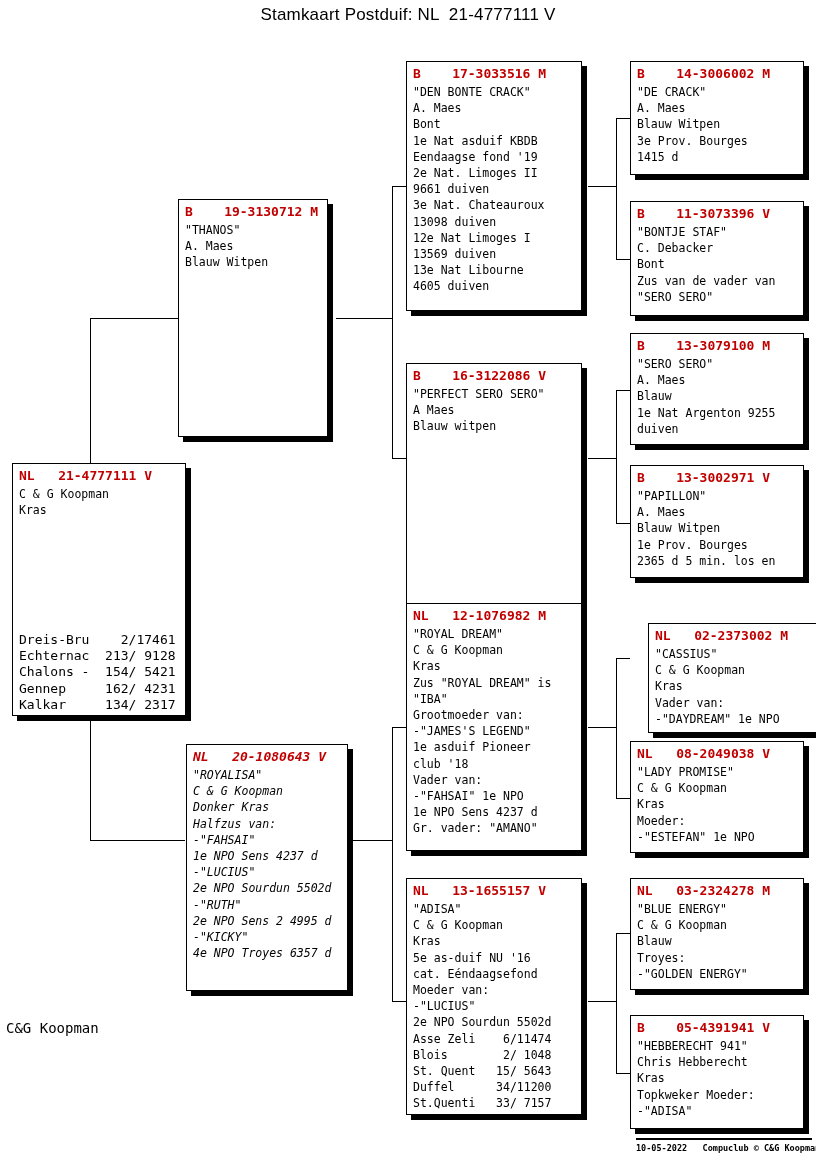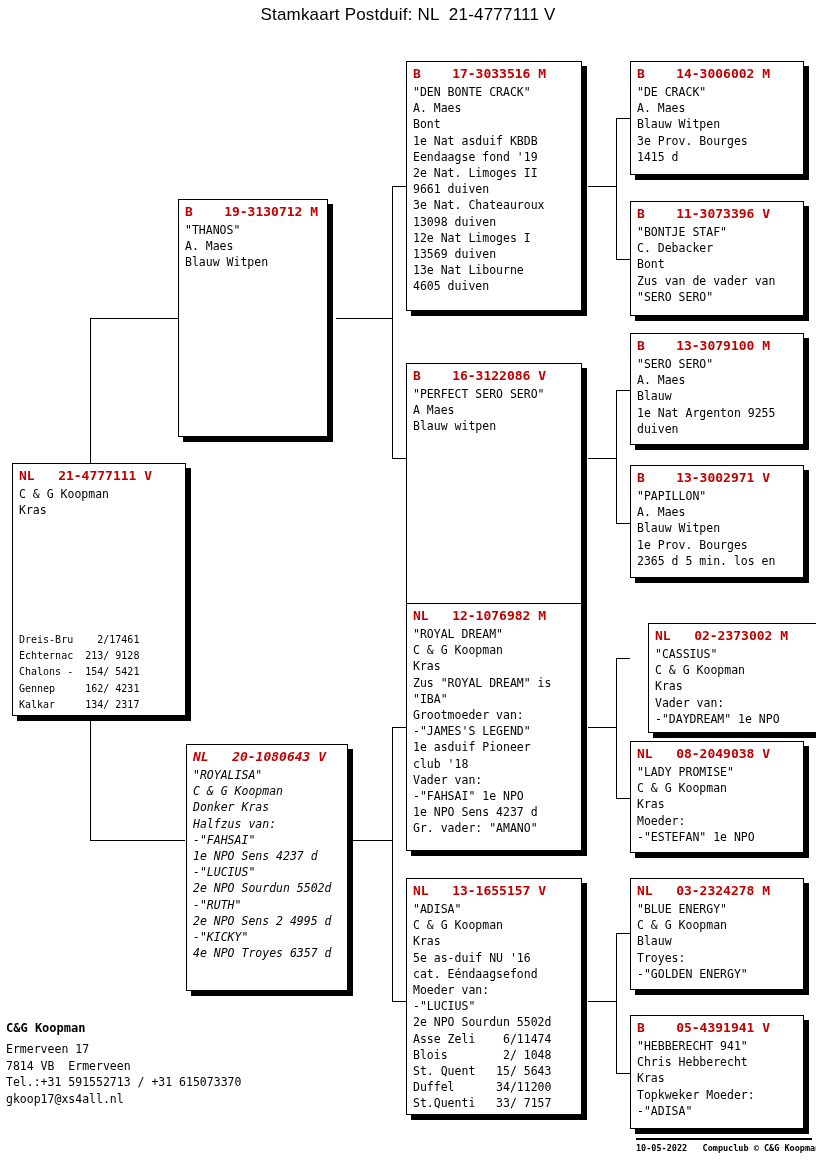--- a/index.html
+++ b/index.html
@@ -52,21 +52,21 @@
   }
   .ped-lines {
     font-size: 11.5px;
     line-height: 16.2px;
     white-space: pre;
     color: #000;
   }
   .ped-lines div { white-space: pre; }
 
   .ped-stats {
-    font-size: 10px;
+    font-size: 13px;
     line-height: 16.2px;
     white-space: pre;
     color: #000;
   }
   .ped-stats div { white-space: pre; }
 
   
   .grow { flex: 1 1 auto; }
   .flexbox { display: flex; flex-direction: column; }
 
@@ -81,22 +81,22 @@
 
   
   #footer-block {
     position: absolute;
     left: 6px;
     top: 1018px;
     width: 400px;
   }
   #footer-name {
     font-family: "DejaVu Sans Mono", "Liberation Mono", monospace;
-    font-weight: bold;
-    font-size: 12px;
+    font-weight: normal;
+    font-size: 14px;
     line-height: 20px;
     white-space: pre;
   }
   #footer-lines {
     font-size: 11.5px;
     line-height: 16.5px;
     white-space: pre;
     margin-top: 3px;
   }
   #footer-lines div { white-space: pre; }
@@ -240,17 +240,16 @@
   <div class="ped-lines"><div>"BLUE ENERGY"</div><div>C &amp; G Koopman</div><div>Blauw</div><div>Troyes:</div><div>-"GOLDEN ENERGY"</div></div>
 </div>
 
 <div class="ped-box" style="left:630px; top:1015px; width:174px; height:114px;">
   <div class="ped-id">B    05-4391941 V</div>
   <div class="ped-lines"><div>"HEBBERECHT 941"</div><div>Chris Hebberecht</div><div>Kras</div><div>Topkweker Moeder:</div><div>-"ADISA"</div></div>
 </div>
 
 <div id="footer-block">
   <div id="footer-name">C&amp;G Koopman</div>
-  <div id="footer-lines"><div>Ermerveen 17</div><div>7814 VB  Ermerveen</div><div>Tel.:+31 591552713 / +31 615073370</div><div>gkoop17@xs4all.nl</div></div>
 </div>
 
 <div id="credit-rule"></div>
 <div id="credit-line">10-05-2022   Compuclub © C&amp;G Koopman</div>
 
 </body></html>

